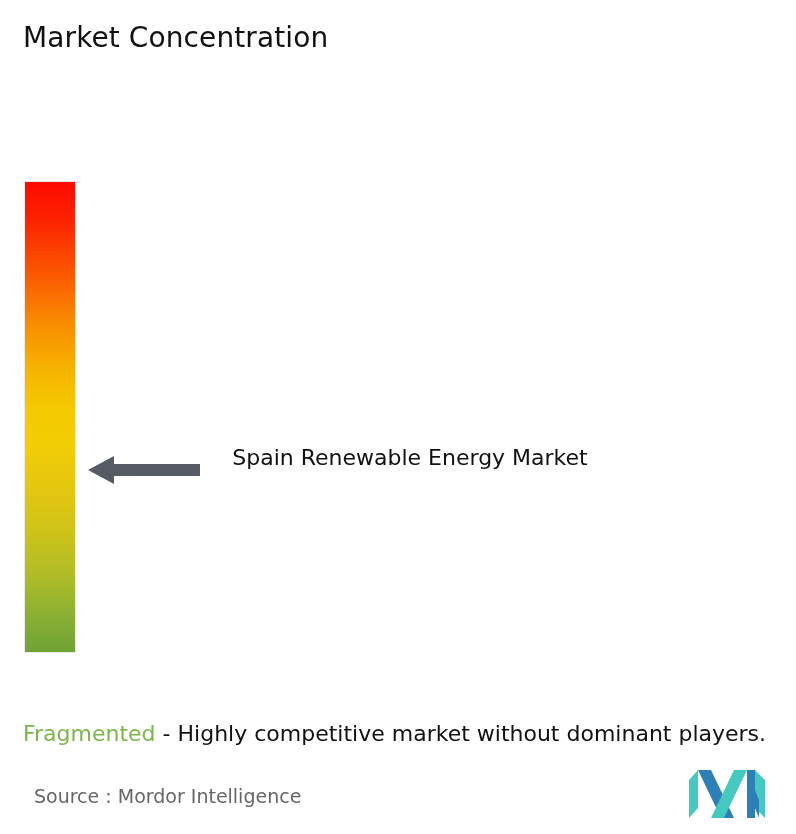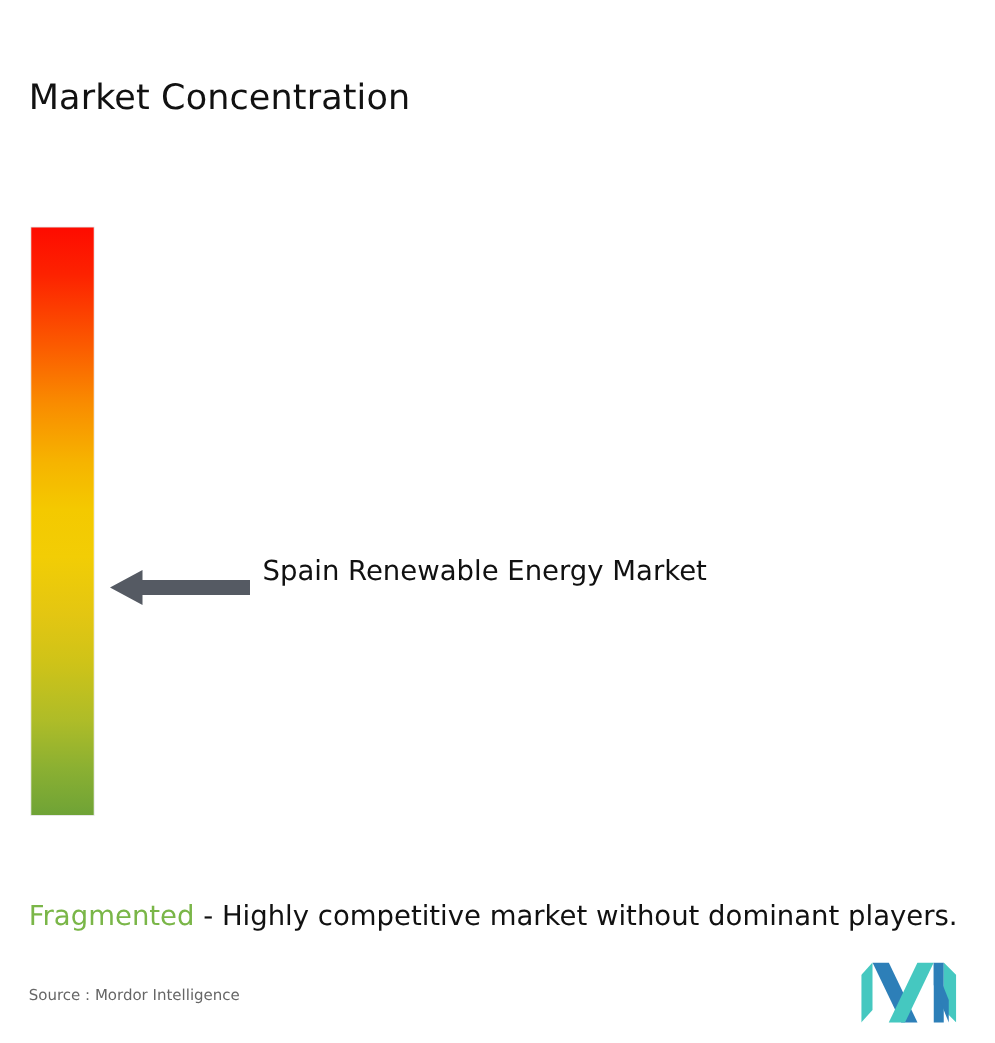--- a/index.html
+++ b/index.html
@@ -29,21 +29,20 @@
   
   .page-title {
     position: absolute;
     left: 23px;
     top: 20px;
     font-size: 28px;
     line-height: 36px;
     color: #111111;
     letter-spacing: 0.1px;
     white-space: nowrap;
-    margin-top: 40px;
   }
 
   
   .legend-top {
     position: absolute;
     left: 23px;
     top: 85px;
     width: 745px;
     font-size: 22px;
     line-height: 32px;
@@ -93,43 +92,44 @@
 
   
   .callout-label {
     position: absolute;
     left: 210px;
     top: 440px;
     width: 400px;
     font-size: 22px;
     line-height: 35px;
     color: #111111;
+    text-align: center;
   }
 
   
   .legend-bottom {
     position: absolute;
     left: 23px;
     top: 686px;
     width: 760px;
     font-size: 22px;
     line-height: 32px;
     color: #111111;
     margin-top: 32px;
   }
   .legend-bottom .kw {
     color: #7ab648;
   }
 
   
   .source-line {
     position: absolute;
-    left: 23px;
+    left: 34px;
     top: 783px;
-    font-size: 12px;
+    font-size: 19px;
     line-height: 26px;
     color: #666666;
     white-space: nowrap;
   }
   .source-line .src-value {
     color: #666666;
   }
 
   .brand-logo {
     position: absolute;

